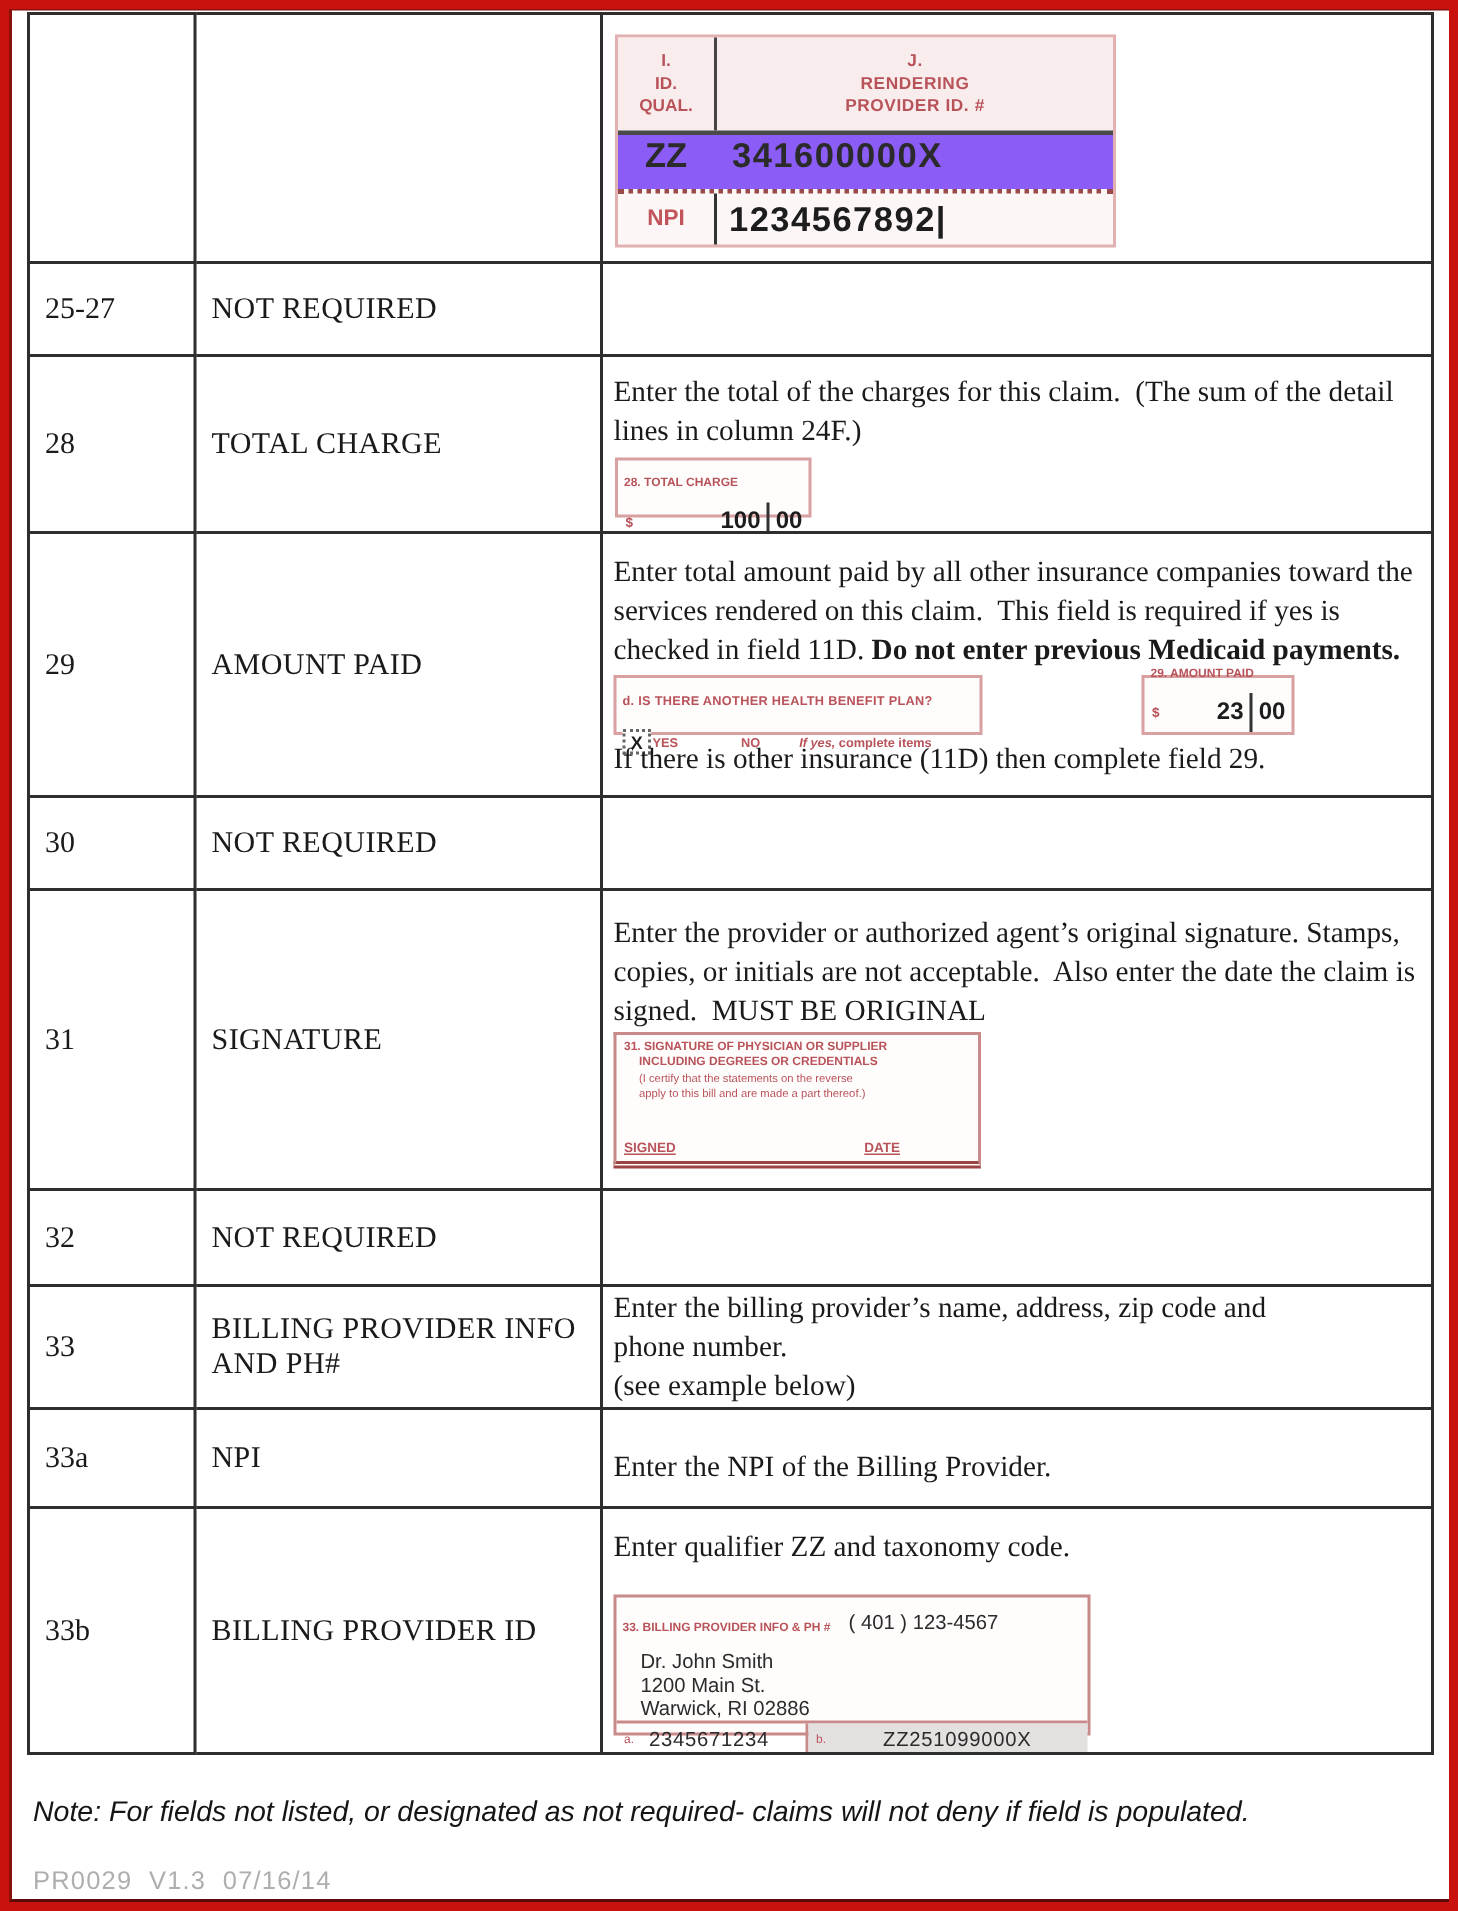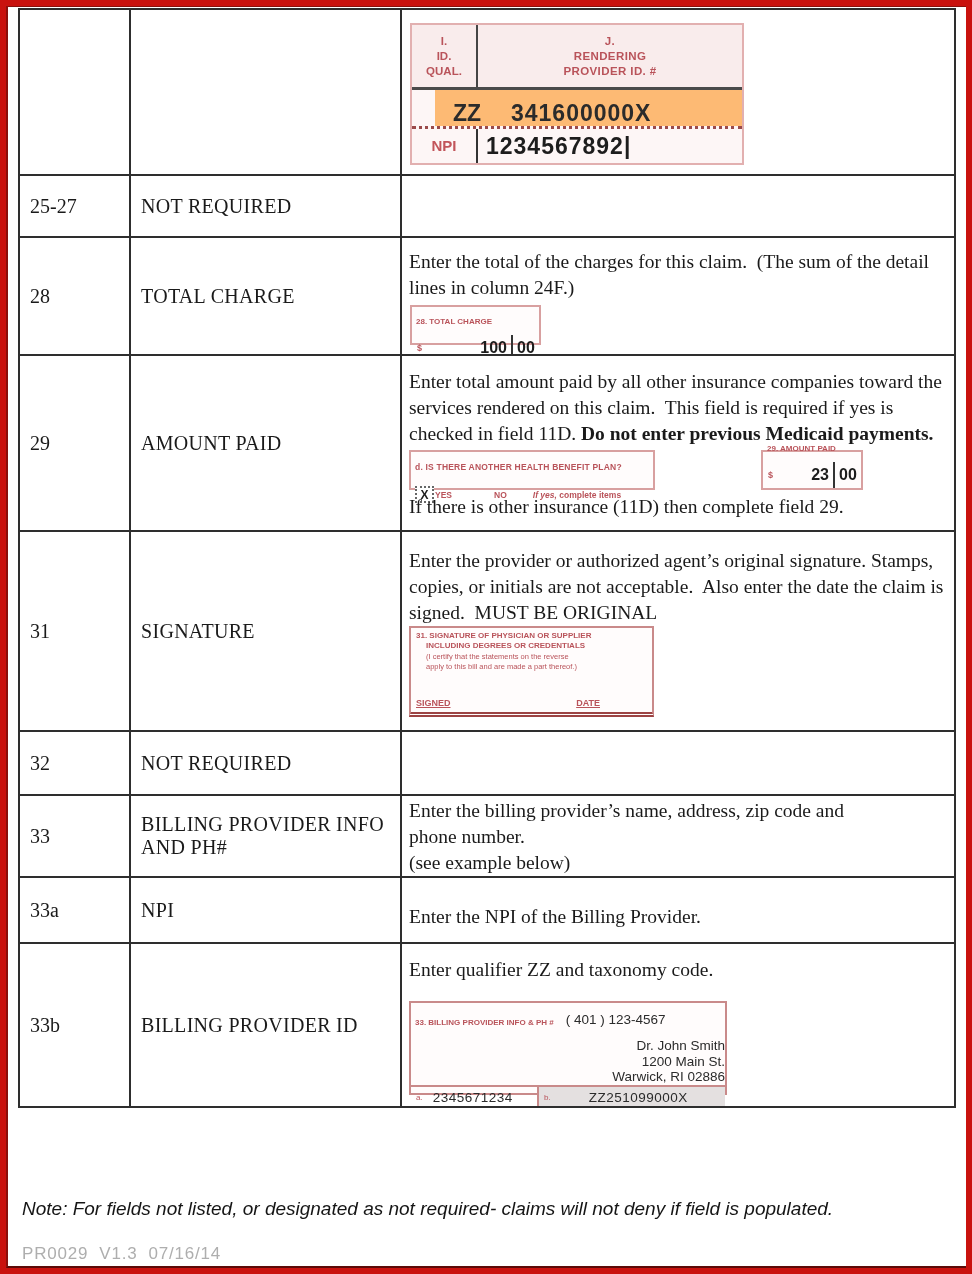--- a/index.html
+++ b/index.html
@@ -23,21 +23,21 @@
   .desctext{white-space:pre-wrap;margin:0;}
   .snipfont{font-family:"Liberation Sans", sans-serif;color:#b9535a;}
 
   
   .snip-rp{width:334px;height:142px;border:2px solid #e2b0b0;background:#fdf6f6;
     display:flex;flex-direction:column;margin:2px 0 0 1px;box-sizing:border-box;}
   .rp-head{display:flex;flex:1;background:#f9ecec;font-weight:bold;font-size:11.5px;text-align:center;}
   .rp-i{width:64px;border-right:2px solid #454545;display:flex;flex-direction:column;justify-content:center;line-height:15px;}
   .rp-j{flex:1;display:flex;flex-direction:column;justify-content:center;line-height:15px;letter-spacing:.4px;}
   .rp-rule{height:3px;background:#4a4a4a;}
-  .rp-zz{height:36px;display:flex;align-items:flex-end;background:#fdba74;color:#2b2b2b;font-weight:bold;font-size:23px;margin-left:23px;}
+  .rp-zz{height:36px;display:flex;align-items:flex-start;background:#8b5cf6;color:#2b2b2b;font-weight:bold;font-size:23px;}
   .rp-zz .qcode{width:64px;text-align:center;}
   .rp-zz .qval{margin-left:12px;letter-spacing:1px;}
   .rp-dots{border-top:3px dotted #9a4a4a;}
   .rp-npi{height:34px;display:flex;align-items:center;}
   .rp-npi .nlabel{width:64px;text-align:center;color:#c2555b;font-weight:bold;font-size:15px;}
   .rp-npi .nval{border-left:2px solid #333;padding-left:8px;color:#1d1d1d;font-weight:bold;font-size:23px;letter-spacing:1px;height:100%;display:flex;align-items:center;}
 
   
   .moneybox{border:2px solid #d8a0a0;background:#fffcfc;display:flex;flex-direction:column;box-sizing:border-box;}
   .snip-tc{width:131px;height:40px;margin:4px 12px 0 1px;}
@@ -69,21 +69,21 @@
   .sig-foot{margin-top:auto;display:flex;padding:0 0 3px 0;font-size:9px;text-decoration:underline;}
   .sig-date{margin-left:auto;margin-right:52px;}
 
   
   .snip-bill{width:318px;height:94px;border:2px solid #c98a8a;background:#fffcfc;
     box-sizing:border-box;display:flex;flex-direction:column;margin-top:18px;
     font-family:"Liberation Sans",sans-serif;color:#2b2b2b;}
   .bill-top{display:flex;align-items:flex-start;padding:4px 0 0 4px;}
   .bill-label{color:#b9535a;font-size:8px;font-weight:bold;margin-right:12px;padding-top:3px;white-space:nowrap;}
   .bill-phone{font-size:13.5px;color:#2b2b2b;white-space:pre;}
-  .bill-addr{padding-left:5px;line-height:15.5px;font-size:13.5px;margin-top:2px;text-align:right;}
+  .bill-addr{padding-left:16px;line-height:15.5px;font-size:13.5px;margin-top:2px;}
   .bill-foot{margin-top:auto;display:flex;border-top:2px solid #c98a8a;height:22px;}
   .bill-a{width:126px;border-right:2px solid #c98a8a;display:flex;align-items:center;}
   .bill-b{flex:1;background:#e4e0e0;display:flex;align-items:center;}
   .ab-label{color:#b9535a;font-size:8px;padding:0 10px 0 5px;}
   .ab-val{font-size:13.5px;letter-spacing:.5px;}
   .bill-b .ab-val{margin-left:28px;}
 
   .row29-snips{display:flex;align-items:flex-start;margin:3px 0 4px 0;}
   .row29-gap{width:106px;}
 
@@ -183,20 +183,25 @@
               <span class="mb-dollars">23</span>
               <span class="mb-sep"></span>
               <span class="mb-cents">00</span>
             </div>
           </div>
         </div>
         <p class="desctext">If there is other insurance (11D) then complete field 29.</p>
       </td>
     </tr>
 
+    <tr style="height:62px;">
+      <td class="fieldcell">30</td>
+      <td class="namecell">NOT REQUIRED</td>
+      <td class="desccell"></td>
+    </tr>
 
     <tr style="height:200px;">
       <td class="fieldcell">31</td>
       <td class="namecell">SIGNATURE</td>
       <td class="desccell">
         <p class="desctext">Enter the provider or authorized agent’s original signature. Stamps, copies, or initials are not acceptable.  Also enter the date the claim is signed.  MUST BE ORIGINAL</p>
         <div class="snip-sig snipfont">
           <div>31. SIGNATURE OF PHYSICIAN OR SUPPLIER</div>
           <div class="sig-ind">INCLUDING DEGREES OR CREDENTIALS</div>
           <div class="sig-cert">(I certify that the statements on the reverse</div>

